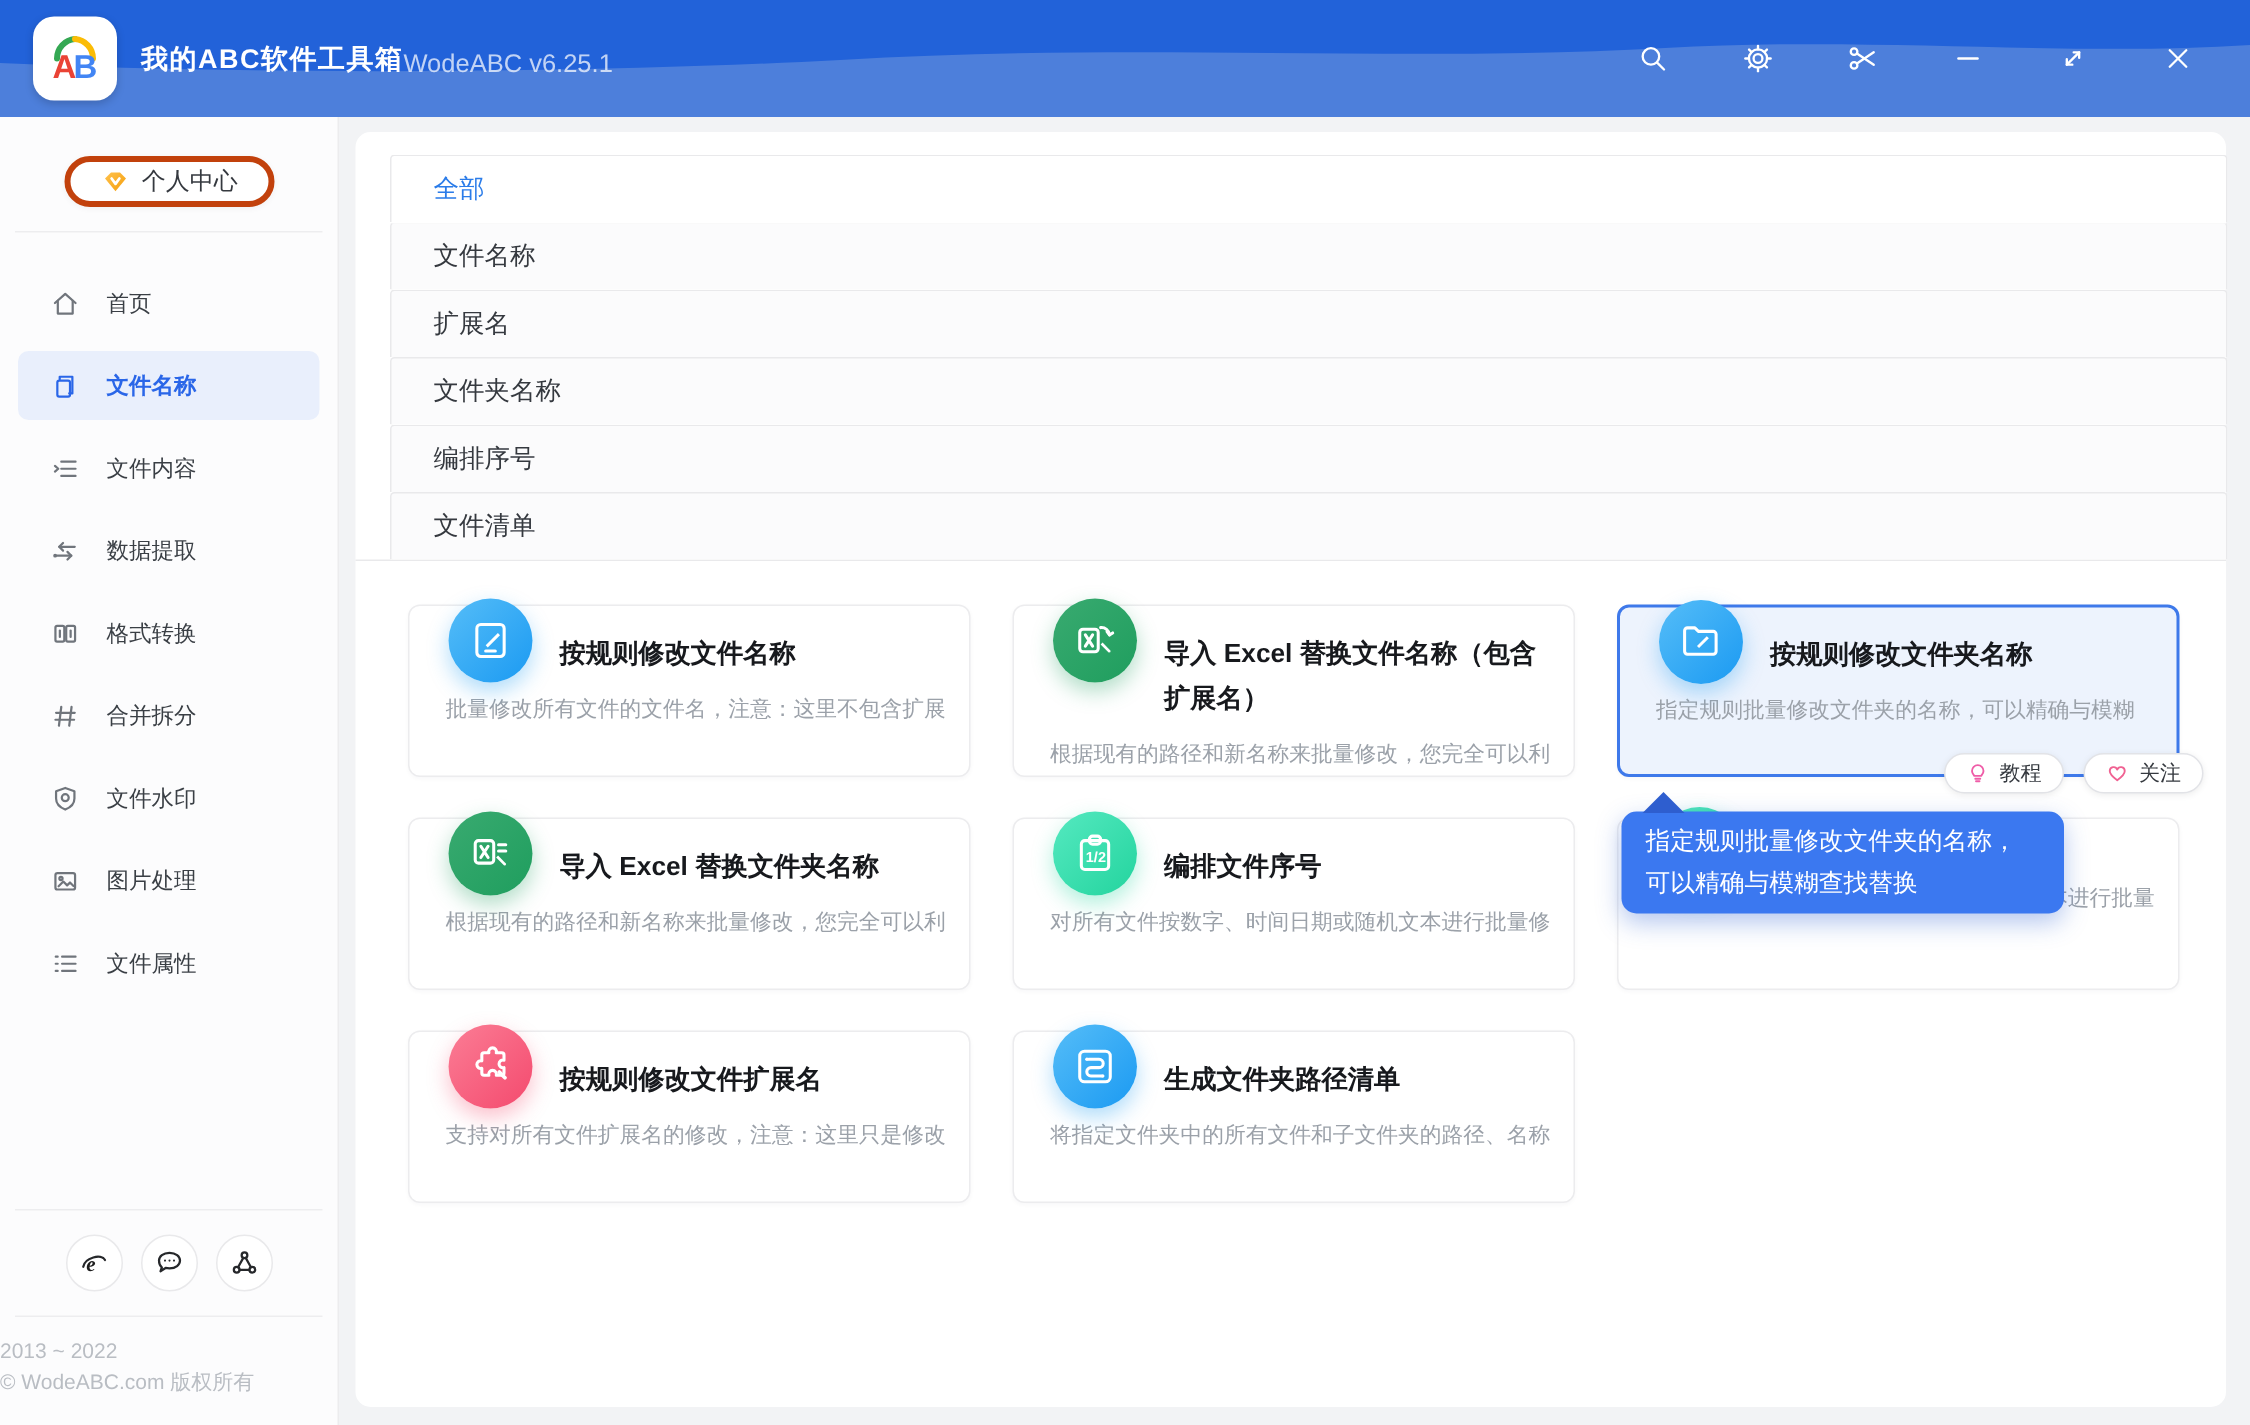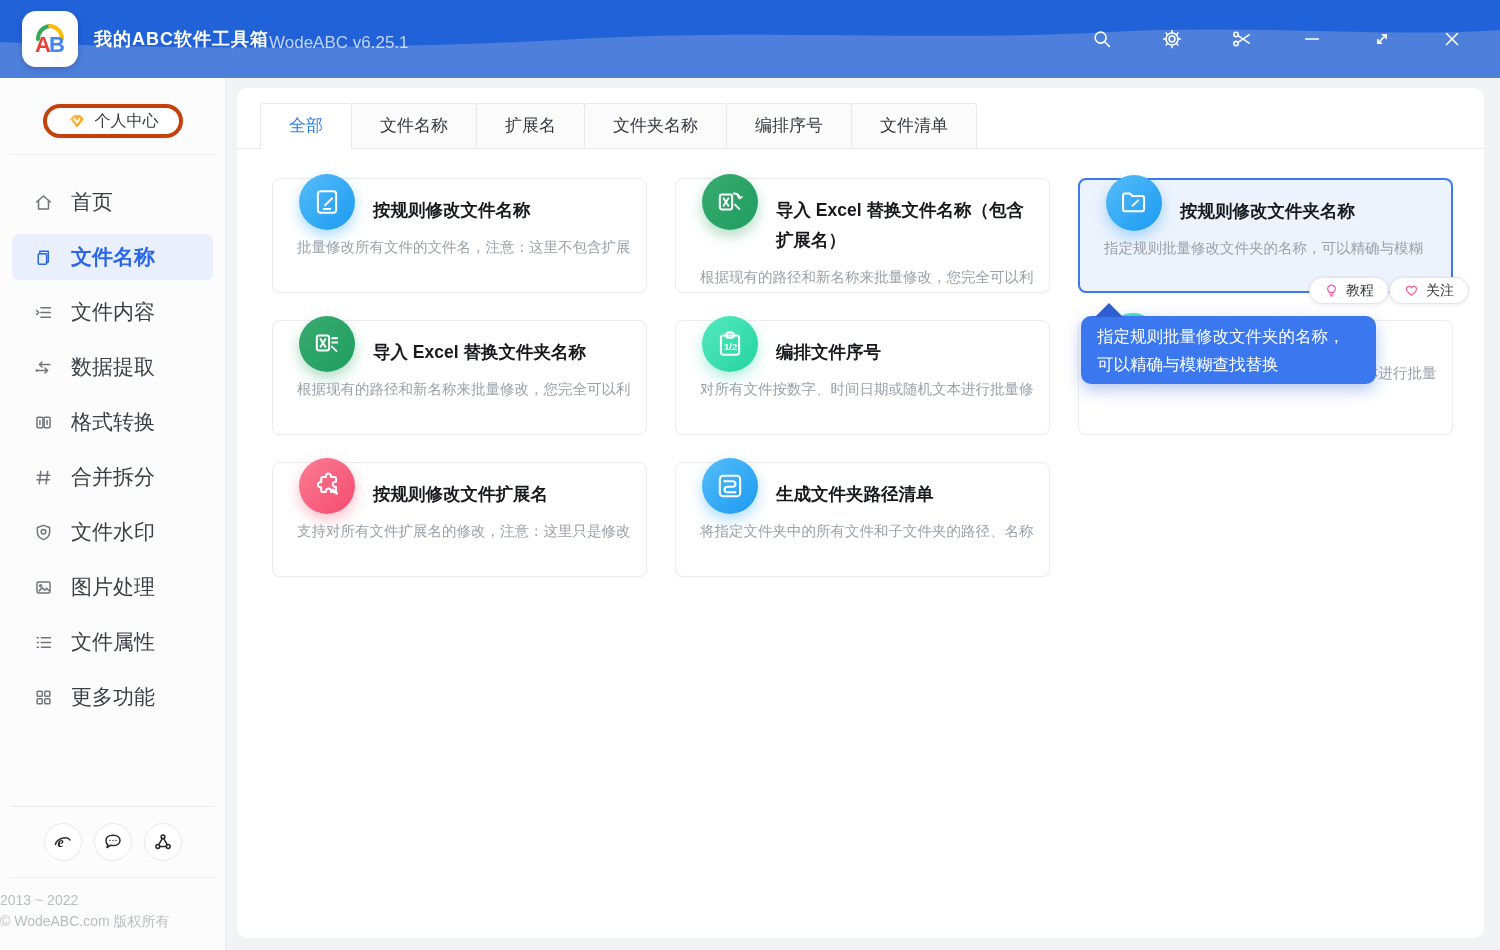--- a/index.html
+++ b/index.html
@@ -20,52 +20,52 @@
   .tb-actions{ margin-left:auto; display:flex; align-items:center; gap:46px; padding-right:14px; }
   .tb-btn{ width:24px; height:24px; display:flex; align-items:center; justify-content:center; cursor:pointer; }
   .tb-btn svg{ width:22px; height:22px; stroke:#fff; fill:none; stroke-width:1.7; stroke-linecap:round; stroke-linejoin:round; }
 
   
   .sidebar{ position:absolute; top:78px; left:0; width:226px; bottom:0; background:#fcfcfd; border-right:1px solid #ececee; }
   .side-top{ padding:26px 0 0; display:flex; justify-content:center; }
   .personal-btn{ display:flex; align-items:center; gap:8px; height:34px; padding:0 20px; background:#fff; border:4px solid #c2410c; border-radius:17px; box-shadow:0 1px 4px rgba(0,0,0,.05); font-size:16px; color:#35393f; cursor:pointer; }
   .side-div{ height:1px; background:#ededef; margin:16px 10px 0; border:none; }
   .menu{ padding:24px 12px 0; }
-  .menu-item{ display:flex; align-items:center; gap:18px; height:46px; padding:0 10px 0 22px; margin-bottom:9px; border-radius:7px; font-size:21px; color:#3a3f45; cursor:pointer; }
+  .menu-item{ display:flex; align-items:center; gap:18px; height:46px; padding:0 10px 0 22px; margin-bottom:9px; border-radius:7px; font-size:15px; color:#3a3f45; cursor:pointer; }
   .menu-item svg{ width:19px; height:19px; stroke:#70757c; fill:none; stroke-width:1.4; stroke-linecap:round; stroke-linejoin:round; flex:0 0 19px; }
   .menu-item.active{ background:#e9effc; color:#2a66e8; font-weight:700; }
   .menu-item.active svg{ stroke:#2a66e8; }
   .side-footer{ position:absolute; bottom:0; left:0; right:0; padding-bottom:18px; }
   .foot-icons{ display:flex; justify-content:center; gap:12px; padding:16px 0; }
   .foot-circle{ width:38px; height:38px; border-radius:50%; background:#fff; border:1px solid #e9e9eb; display:flex; align-items:center; justify-content:center; cursor:pointer; }
   .foot-circle svg{ width:20px; height:20px; stroke:#26282b; fill:none; stroke-width:1.5; stroke-linecap:round; stroke-linejoin:round; }
   .foot-text{ text-align:left; font-size:14px; color:#b9bdc3; line-height:21px; padding-top:12px; }
 
   
   .panel{ position:absolute; top:88px; left:237px; width:1247px; bottom:12px; background:#fff; border-radius:10px; }
-  .tabbar{ display:flex; padding:15px 0 0 23px; border-bottom:1px solid #e9e9eb; }
+  .tabbar{ display:flex; padding:15px 0 0 23px; border-bottom:1px solid #e9e9eb;flex-direction:column; }
   .tab{ height:45px; line-height:44px; padding:0 28px; font-size:17px; color:#35393f; background:#fbfbfc; border:1px solid #e9e9eb; border-bottom:none; border-radius:3px 3px 0 0; position:relative; cursor:pointer; margin-right:-1px; }
   .tab.active{ background:#fff; color:#2b7ce9; z-index:2; }
   .tab.active::after{ content:""; position:absolute; left:0; right:0; bottom:-1px; height:1px; background:#fff; }
 
   .cards-area{ position:relative; padding:29px 0 0 35px; }
   .grid{ display:grid; grid-template-columns:repeat(3,375px); grid-auto-rows:115px; gap:27px 28px; }
   .card{ position:relative; background:#fff; border:1px solid #ececee; border-radius:8px; box-shadow:0 1px 3px rgba(20,30,60,.03); cursor:pointer; }
   .card.hovered{ background:#edf3fd; border:2px solid #3e79ea; }
   .card-icon{ position:absolute; left:26px; top:-5px; width:56px; height:56px; border-radius:50%; display:flex; align-items:center; justify-content:center; }
   .card-icon svg{ width:30px; height:30px; stroke:#fff; fill:none; stroke-width:1.9; stroke-linecap:round; stroke-linejoin:round; }
   .ic-blue{ background:linear-gradient(135deg,#55bdf8,#1b9af2); box-shadow:0 6px 14px rgba(27,154,242,.35); }
   .ic-green{ background:linear-gradient(135deg,#39aa70,#1f9e5e); box-shadow:0 6px 14px rgba(31,158,94,.35); }
   .ic-teal{ background:linear-gradient(135deg,#55e9c0,#23d49e); box-shadow:0 6px 14px rgba(35,212,158,.35); }
   .ic-pink{ background:linear-gradient(135deg,#fb7d95,#f44a6e); box-shadow:0 6px 14px rgba(244,74,110,.35); }
   .card-title{ margin:0 12px 0 100px; padding-top:16px; min-height:30px; font-size:17.5px; line-height:30px; font-weight:700; color:#17191d; }
   .card-desc{ margin:13px 2px 0 24px; font-size:14.5px; color:#9ba1a9; white-space:nowrap; overflow:hidden; }
   .card-icon.raised{ top:-8px; z-index:1; }
 
-  .pills{ position:absolute; right:-18px; bottom:-13px; display:flex; z-index:6;margin-top:24px; }
+  .pills{ position:absolute; right:-18px; bottom:-13px; display:flex; gap:13px; z-index:6;margin-top:24px; }
   .pill{ height:27px; padding:0 14px; background:#fff; border:1px solid #e2e3e7; border-radius:14px; display:flex; align-items:center; gap:7px; font-size:14px; color:#35393f; box-shadow:0 1px 5px rgba(0,0,0,.08); cursor:pointer; }
   .pill svg{ width:15px; height:15px; fill:none; stroke:#ef5da8; stroke-width:1.5; stroke-linecap:round; stroke-linejoin:round; }
 
   .tooltip{ position:absolute; left:844px; top:167px; width:295px; padding:6px 16px; background:#3b78f0; border-radius:10px; color:#fff; font-size:16.5px; line-height:28px; z-index:10; box-shadow:0 6px 16px rgba(47,96,210,.35); }
   .tooltip-arrow{ position:absolute; left:858px; top:154px; width:0; height:0; border-left:14px solid transparent; border-right:14px solid transparent; border-bottom:14px solid #2e5ecf; z-index:11; }
 </style>
 </head>
 <body>
 
 <div class="titlebar">
@@ -223,29 +223,20 @@
     <div class="menu-item">
       <svg viewBox="0 0 18 18">
           <line x1="7" y1="4.5" x2="15.5" y2="4.5"></line>
           <line x1="7" y1="9" x2="15.5" y2="9"></line>
           <line x1="7" y1="13.5" x2="15.5" y2="13.5"></line>
           <line x1="3" y1="4.5" x2="4.2" y2="4.5"></line>
           <line x1="3" y1="9" x2="4.2" y2="9"></line>
           <line x1="3" y1="13.5" x2="4.2" y2="13.5"></line>
         </svg>
       <span>文件属性</span>
-    </div>
-    <div class="menu-item">
-      <svg viewBox="0 0 18 18">
-          <rect x="3" y="3" width="4.8" height="4.8" rx="0.8"></rect>
-          <rect x="10.2" y="3" width="4.8" height="4.8" rx="0.8"></rect>
-          <rect x="3" y="10.2" width="4.8" height="4.8" rx="0.8"></rect>
-          <rect x="10.2" y="10.2" width="4.8" height="4.8" rx="0.8"></rect>
-        </svg>
-      <span>更多功能</span>
     </div>
   </div>
 
   <div class="side-footer">
     <hr class="side-div" style="margin-top:0;">
     <div class="foot-icons">
       <div class="foot-circle">
         <svg viewBox="0 0 20 20">
             <text x="4.5" y="15" font-size="14" font-weight="bold" font-style="italic" fill="#1c1c1c" stroke="none" font-family="Liberation Serif, serif">e</text>
             <path d="M2.5,12.5 C3.5,6.5 14.5,3.5 17,8"></path>

